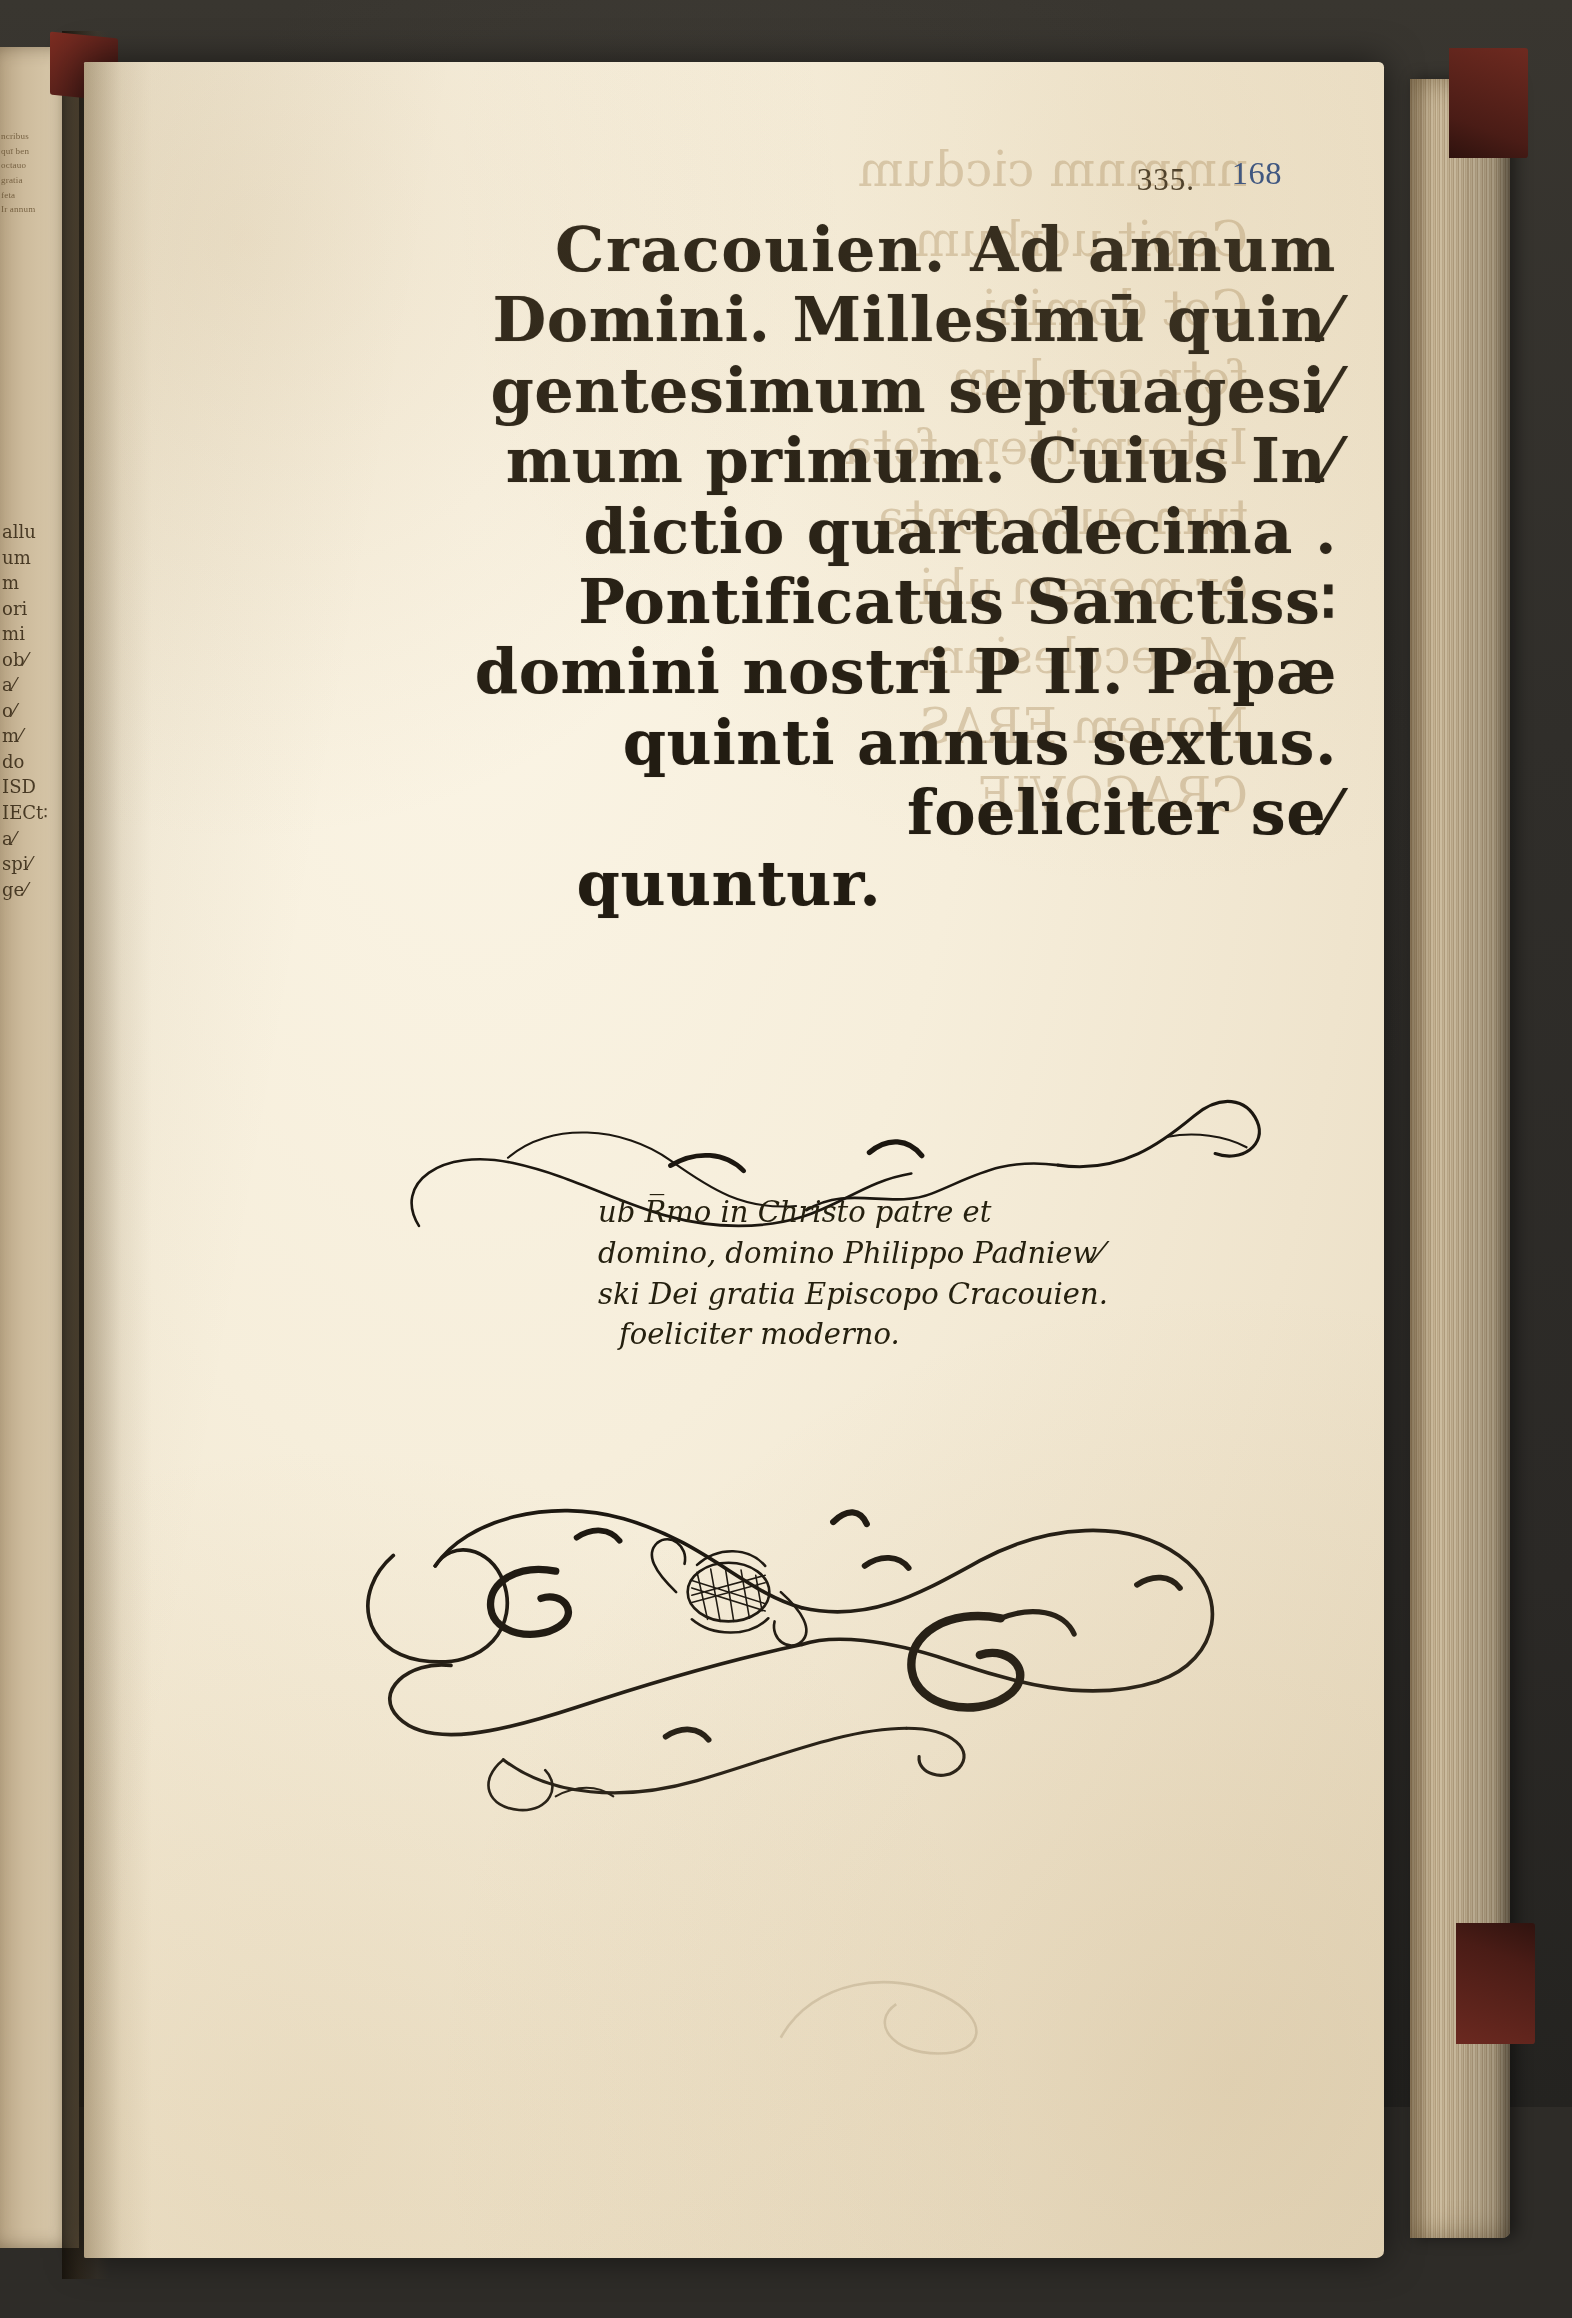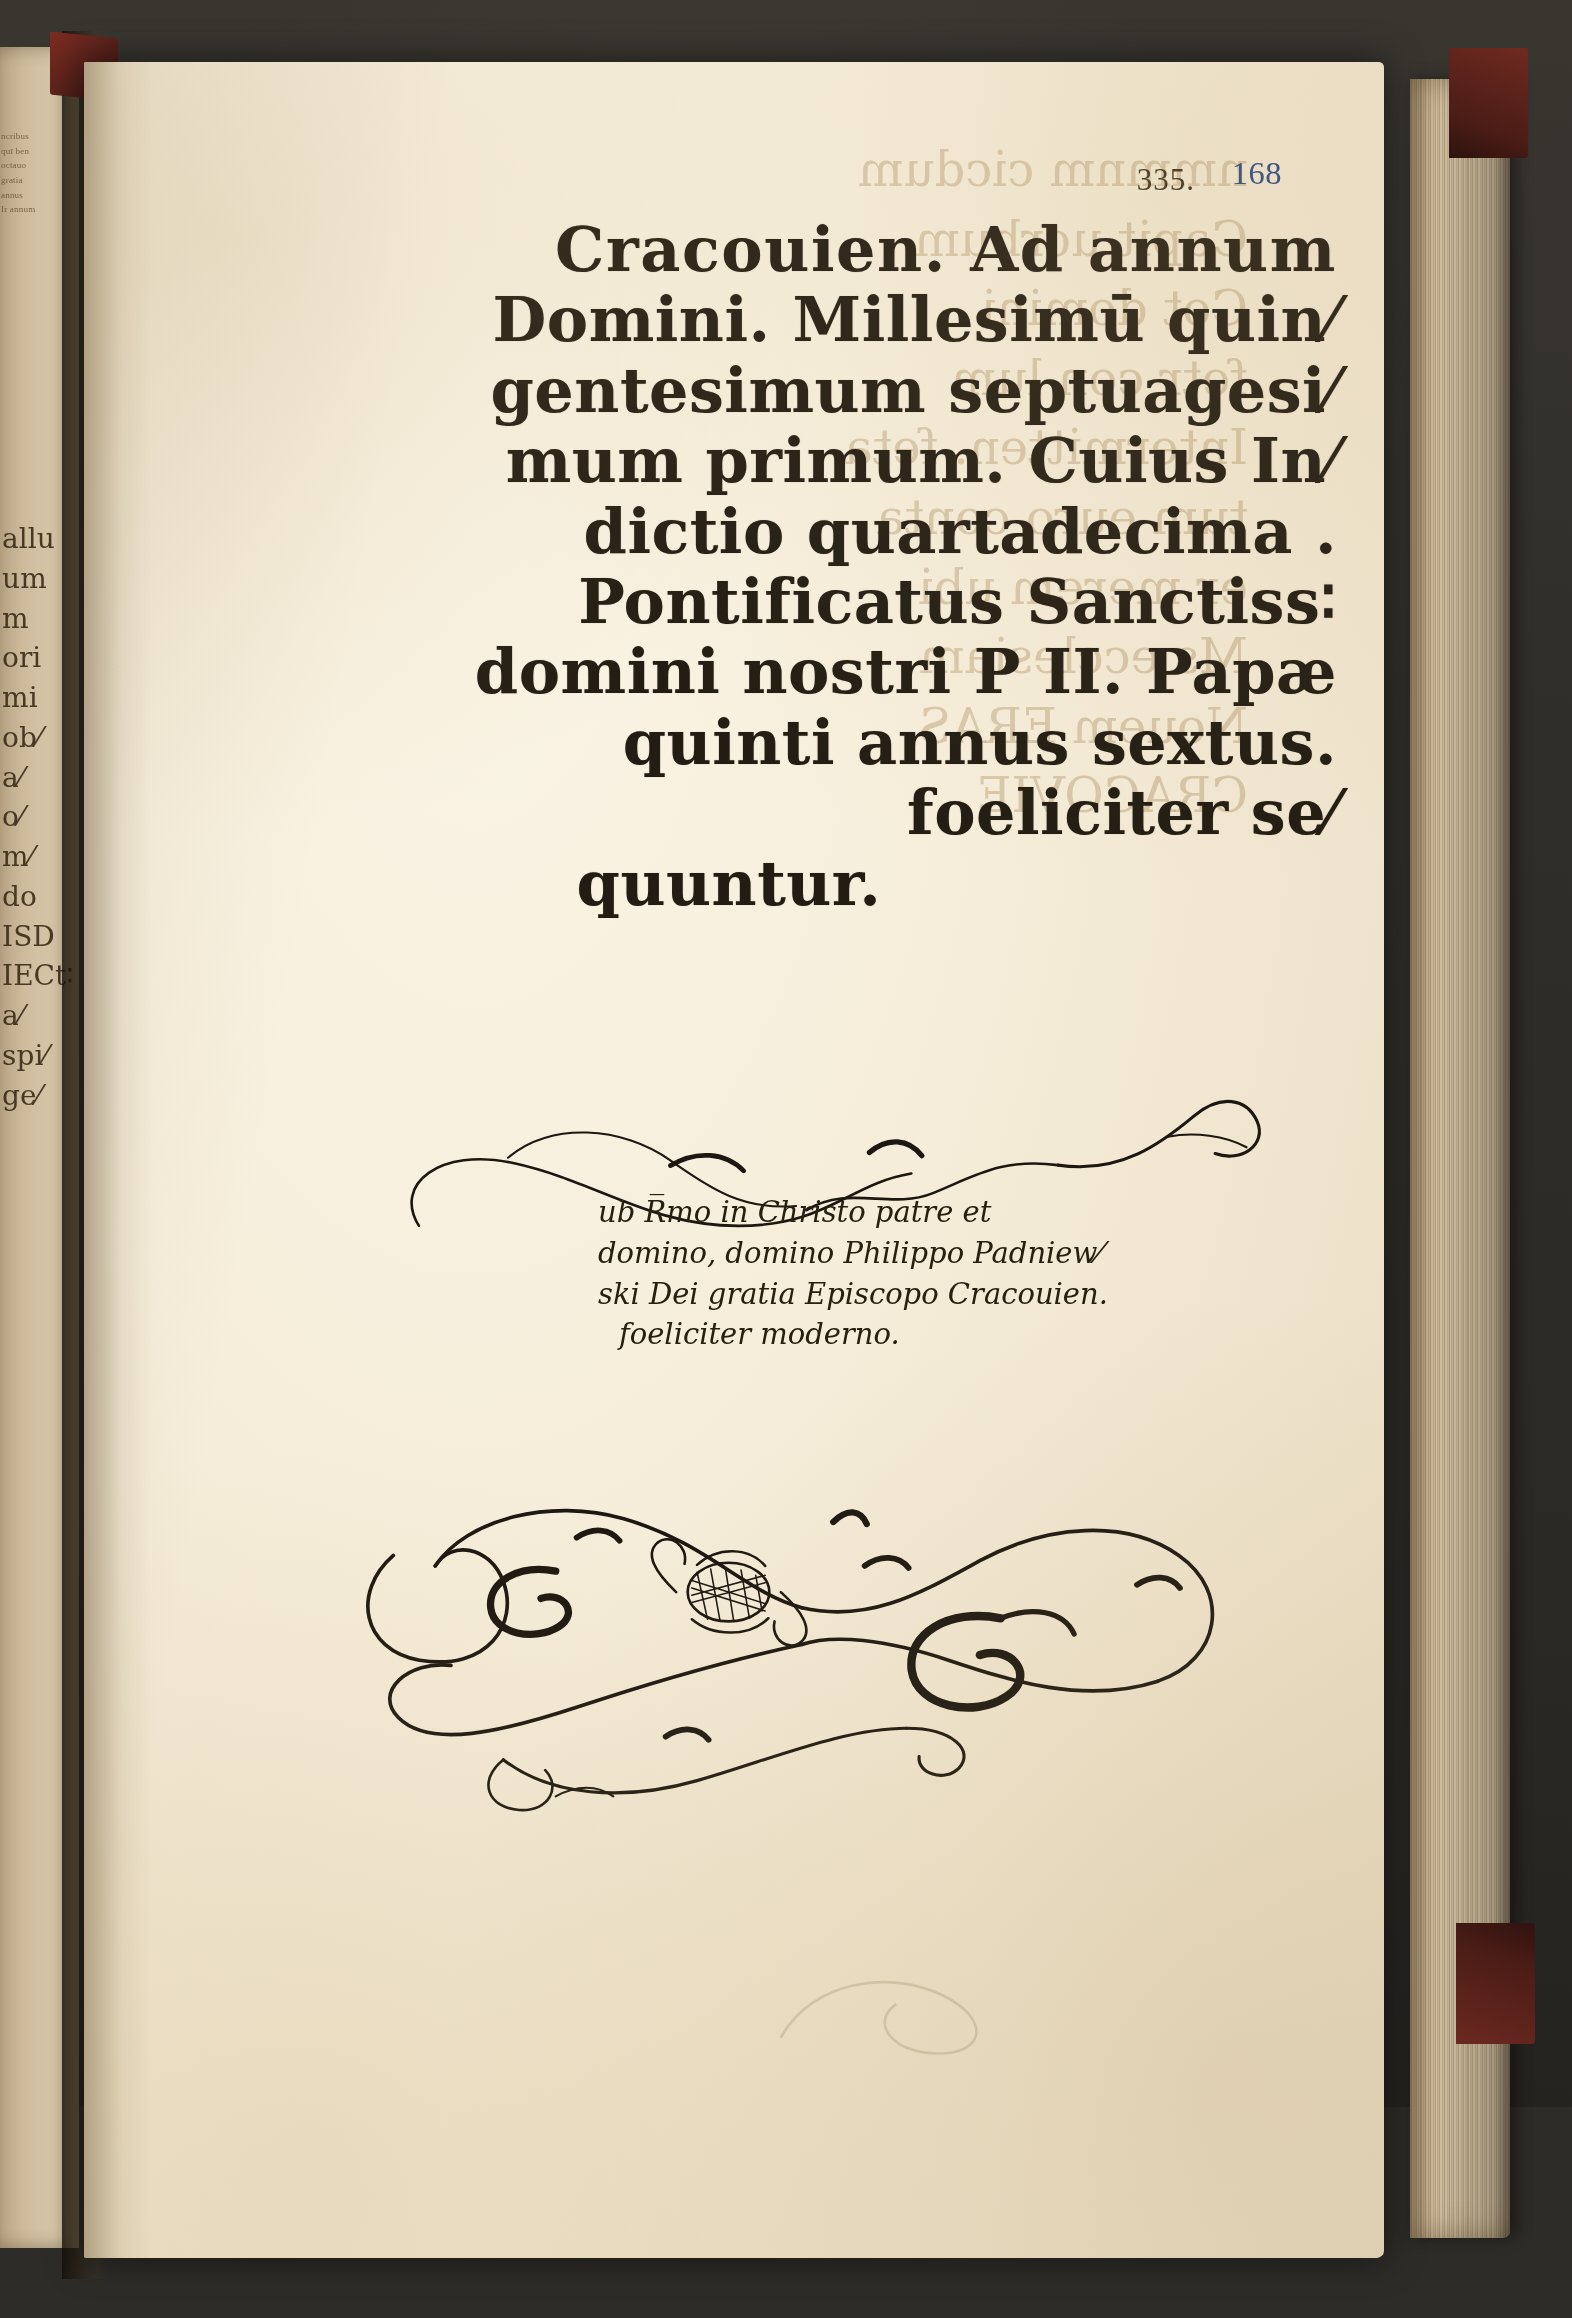--- a/index.html
+++ b/index.html
@@ -51,21 +51,21 @@
     letter-spacing: 0.2px;
     opacity: 0.75;
   }
   .lp-col div { margin-bottom: 4.7px; white-space: nowrap; }
 
   .lp-big {
     position: absolute;
     left: 2.1px;
     width: 73px;
     top: 472px;
-    font-size: 28px;
+    font-size: 18px;
     line-height: 1.42;
     color: #3a2c18;
     font-family: "DejaVu Serif", serif;
     opacity: 0.9;
   }
   .lp-big div { white-space: nowrap; }
 
   
   .gutter {
     position: absolute;
@@ -273,21 +273,21 @@
 <div id="page">
 
   <div class="bg-vignette"></div>
 
   <div class="left-page">
     <div class="lp-col">
       <div>ncribus</div>
       <div>quī ben</div>
       <div>octauo</div>
       <div>gratia</div>
-      <div>annus</div>
+      <div>feta</div>
       <div>Ir annum</div>
     </div>
     <div class="lp-big">
       <div>allu</div>
       <div>um</div>
       <div>m</div>
       <div>ori</div>
       <div>mi</div>
       <div>ob⁄</div>
       <div>a⁄</div>

